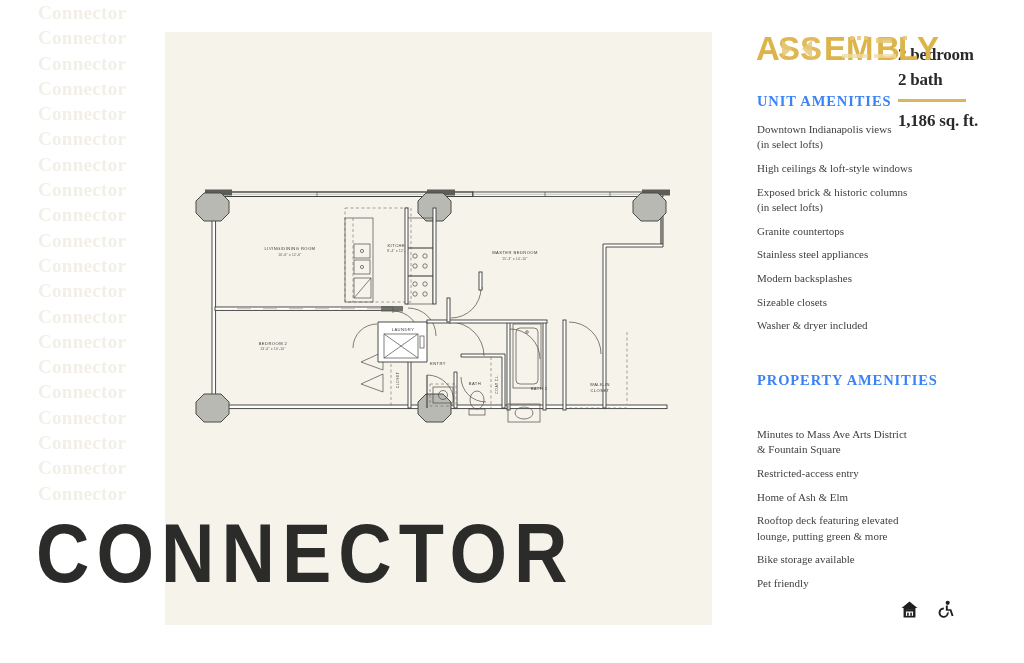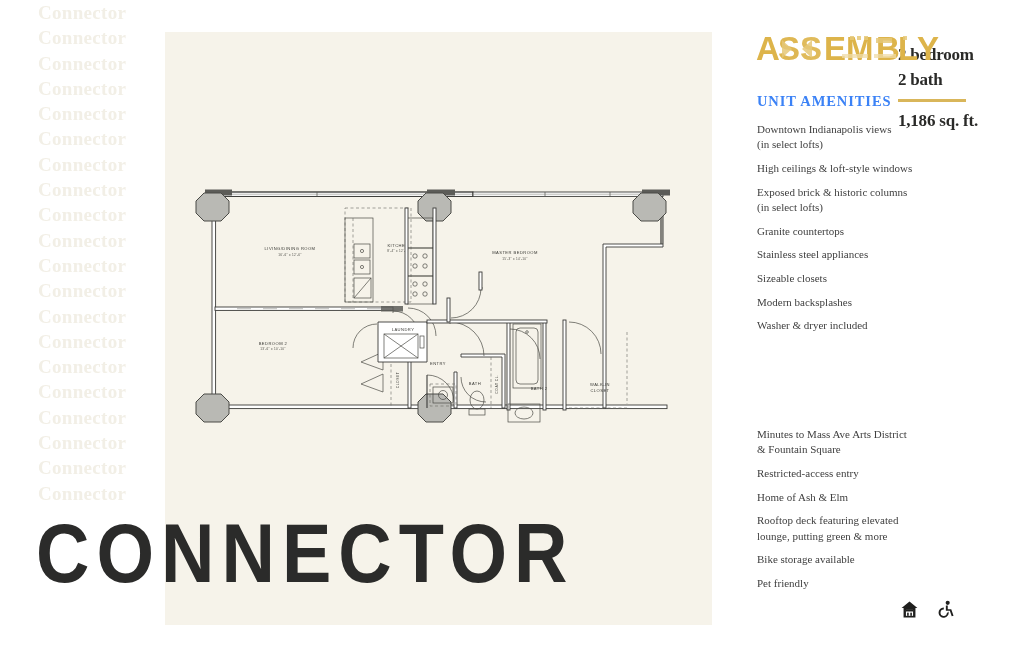--- a/index.html
+++ b/index.html
@@ -318,25 +318,26 @@
 
   <div id="unit-head" class="sec-head">UNIT AMENITIES</div>
   <div id="unit-list">
       <div class="amen">Downtown Indianapolis views
 (in select lofts)</div>
       <div class="amen">High ceilings &amp; loft-style windows</div>
       <div class="amen">Exposed brick &amp; historic columns
 (in select lofts)</div>
       <div class="amen">Granite countertops</div>
       <div class="amen">Stainless steel appliances</div>
+      <div class="amen">Modern backsplashes</div>
       <div class="amen">Sizeable closets</div>
-      <div class="amen">Modern backsplashes</div>
       <div class="amen">Washer &amp; dryer included</div>
     </div>
 
+  <div id="prop-head" class="sec-head">PROPERTY AMENITIES</div>
   <div id="prop-list">
       <div class="amen">Minutes to Mass Ave Arts District
 &amp; Fountain Square</div>
       <div class="amen">Restricted-access entry</div>
       <div class="amen">Home of Ash &amp; Elm</div>
       <div class="amen">Rooftop deck featuring elevated
 lounge, putting green &amp; more</div>
       <div class="amen">Bike storage available</div>
       <div class="amen">Pet friendly</div>
     </div>

